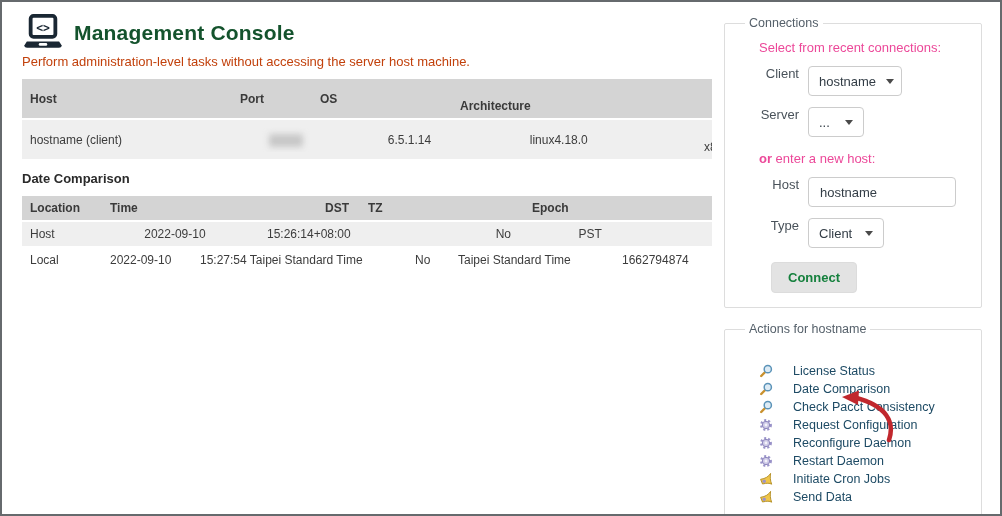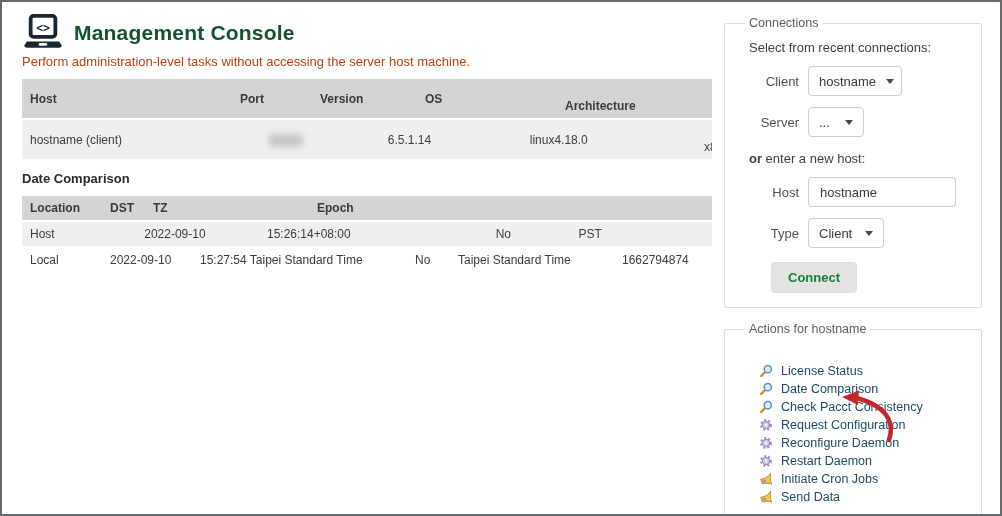--- a/index.html
+++ b/index.html
@@ -44,24 +44,24 @@
   }
 
   
   .side { position: absolute; left: 722px; top: 14px; width: 258px; }
   fieldset {
     border: 1px solid #ddd; border-radius: 2px;
     padding: 4px 10px 14px 18px; background: #fff;
   }
   legend { font-size: 12.5px; color: #55606a; padding: 0 4px; margin-left: 2px; }
 
-  .panel-text { font-size: 13px; color: #404040; margin: 6px 0 0 6px; }
+  .panel-text { font-size: 13px; color: #ec4899; margin: 6px 0 0 16px; }
   .panel-text b { font-weight: bold; }
 
-  .frow { display: flex; align-items: center; margin-top: 11px; }
+  .frow { display: flex; margin-top: 11px; }
   .flabel { width: 56px; text-align: right; margin-right: 9px; font-size: 13px; color: #49525a; }
 
   .dropdown {
     display: inline-flex; align-items: center; justify-content: space-between;
     gap: 10px; background: #fff; border: 1px solid #ccc; border-radius: 4px;
     padding: 6px 10px; font-size: 13px; color: #333d46; cursor: pointer;
     min-height: 30px;
   }
   .dd-client { width: 94px; }
   .dd-server { width: 56px; }
@@ -79,21 +79,21 @@
   .btn {
     margin: 14px 0 0 28px; padding: 7px 16px;
     background: #e3e3e3; border: 1px solid #dcdcdc; border-radius: 4px;
     font-size: 13px; font-weight: bold; color: #15803d; cursor: pointer;
     font-family: "Liberation Sans", "DejaVu Sans", sans-serif;
   }
 
   .actions-fs { margin-top: 14px; position: relative; min-height: 186px; }
   .actions-list { list-style: none; margin: 22px 0 4px 16px; }
   .actions-list li {
-    display: flex; align-items: center; gap: 8px;
+    display: flex; align-items: center; gap: 20px;
     height: 18px; cursor: pointer;
   }
   .action-label { font-size: 12.5px; color: #1d4a64; }
   .icon14 { width: 14px; height: 14px; flex: none; }
 
   .arrow-annot { position: absolute; left: 116px; top: 48px; pointer-events: none; }
 </style>
 </head>
 <body>
 
@@ -109,38 +109,38 @@
         <rect x="17.5" y="30.5" width="9" height="3" rx="1.5" fill="#ffffff"></rect>
       </svg>
       <div class="hdr-title">Management Console</div>
     </div>
     <div class="hdr-sub">Perform administration-level tasks without accessing the server host machine.</div>
 
     <div class="tbl t1">
       <div class="trow head">
         <div class="tcell c0">Host</div>
         <div class="tcell c1">Port</div>
-        <div class="tcell c2">Version</div>
         <div class="tcell c3">OS</div>
         <div class="tcell c4">Architecture</div>
       </div>
       <div class="trow alt">
         <div class="tcell c0">hostname (client)</div>
         <div class="tcell c1"><span class="redacted"></span></div>
         <div class="tcell c2">6.5.1.14</div>
         <div class="tcell c3">linux4.18.0</div>
         <div class="tcell c4">x86_64</div>
       </div>
     </div>
 
     <div class="section-head">Date Comparison</div>
 
     <div class="tbl t2">
       <div class="trow head">
         <div class="tcell c0">Location</div>
+        <div class="tcell c2">Time</div>
         <div class="tcell c3">DST</div>
         <div class="tcell c4">TZ</div>
         <div class="tcell c5">Epoch</div>
       </div>
       <div class="trow alt">
         <div class="tcell c0">Host</div>
         <div class="tcell c1">2022-09-10</div>
         <div class="tcell c2">15:26:14+08:00</div>
         <div class="tcell c3">No</div>
         <div class="tcell c4">PST</div>

